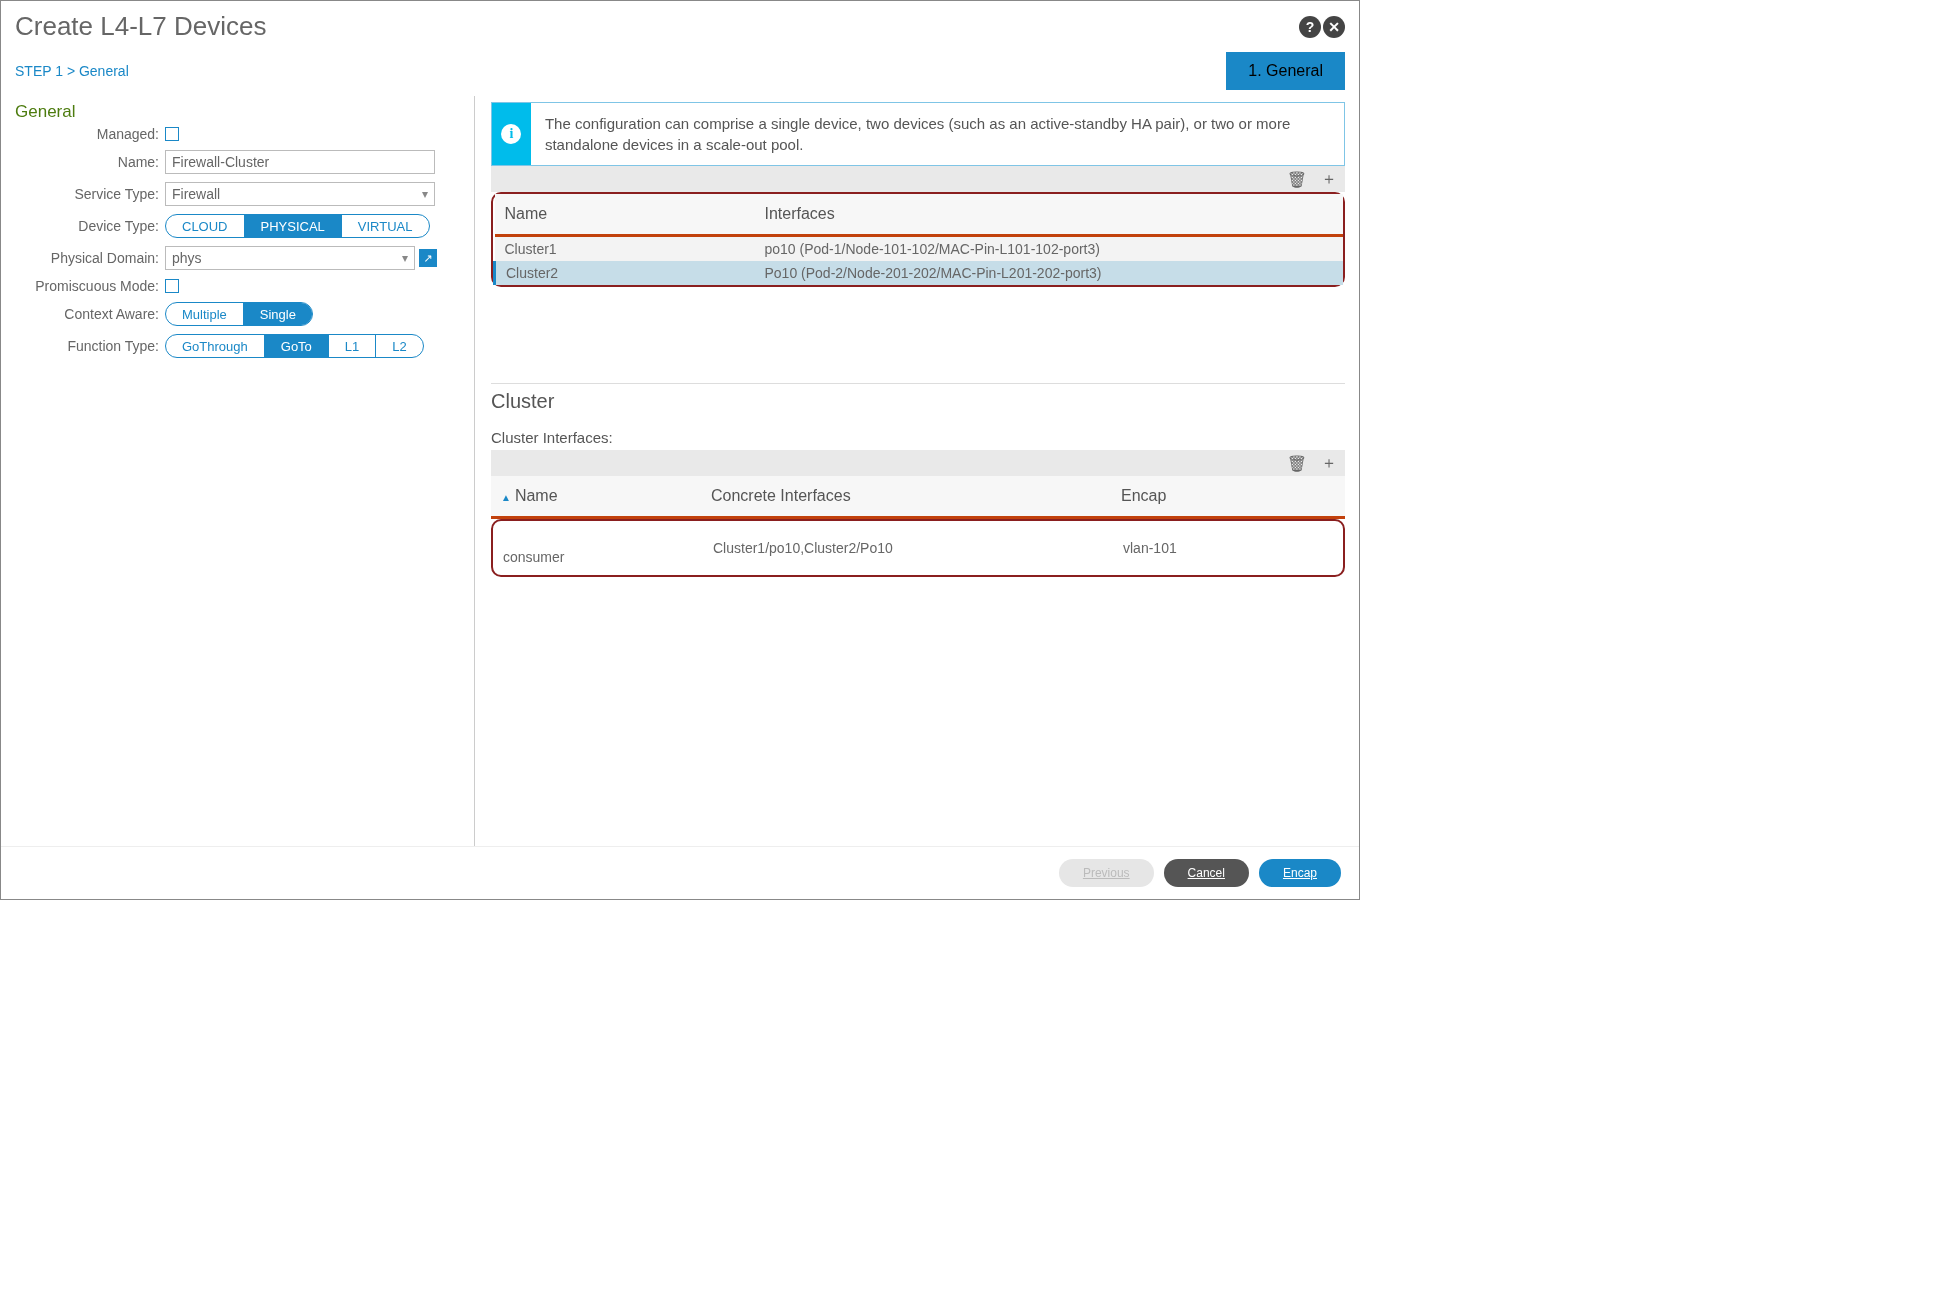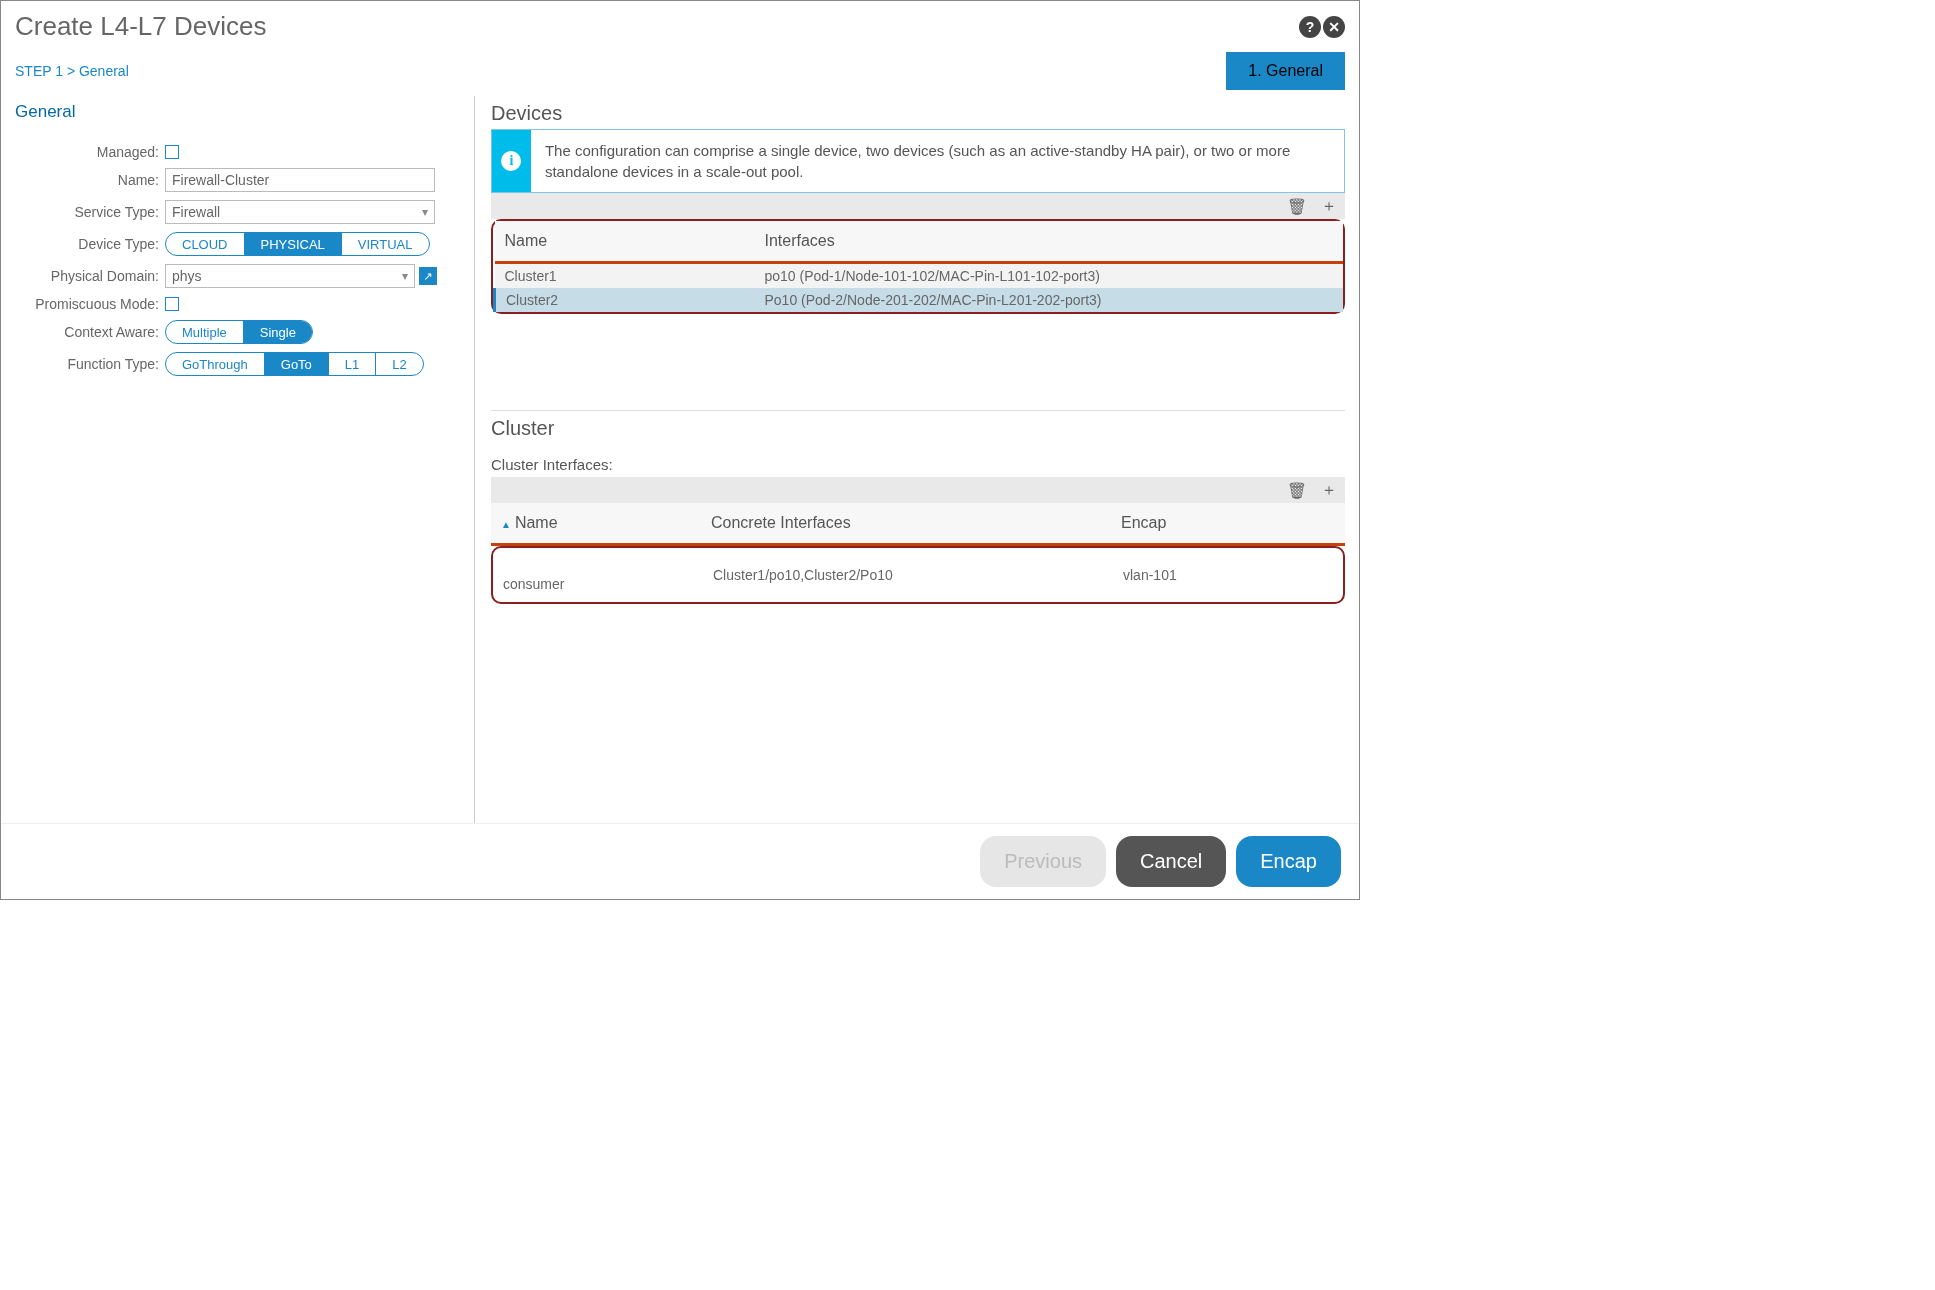--- a/index.html
+++ b/index.html
@@ -71,23 +71,23 @@
     padding-top: 6px;
   }
   .right {
     flex: 1;
     padding-left: 16px;
     padding-top: 6px;
     display: flex;
     flex-direction: column;
   }
   .section-label {
-    color: #0369a1;
+    color: #4d7c0f;
     font-size: 17px;
-    margin-bottom: 22px;
+    margin-bottom: 4px;
     font-weight: 400;
   }
   
   .form-row {
     display: flex;
     align-items: center;
     margin-bottom: 8px;
   }
   .form-row label {
     width: 150px;
@@ -227,24 +227,25 @@
   .footer {
     display: flex;
     justify-content: flex-end;
     align-items: center;
     gap: 10px;
     padding: 12px 18px;
     border-top: 1px solid #eee;
   }
   .btn {
     border-radius: 16px;
-    padding: 14px 24px;
-    font-size: 20px;
+    padding: 7px 24px;
+    font-size: 12px;
     cursor: pointer;
     border: none;
+    text-decoration: underline;
   }
   .btn.prev { background: #e6e6e6; color: #bbb; cursor: default; }
   .btn.cancel { background: #555; color: #fff; }
   .btn.finish { background: #1a88c7; color: #fff; }
 </style>
 </head>
 <body>
 
 <div class="window">
 
@@ -336,21 +337,20 @@
             <div class="pill">GoThrough</div>
             <div class="pill active">GoTo</div>
             <div class="pill">L1</div>
             <div class="pill">L2</div>
           </div>
         </div>
       </div>
     </div>
 
     <div class="right">
-      <div class="section-title-right">Devices</div>
 
       <div class="info-banner">
         <div class="info-icon">
           <div class="info-i">i</div>
         </div>
         <div class="info-text">The configuration can comprise a single device, two devices (such as an active-standby HA pair), or two or more standalone devices in a scale-out pool.</div>
       </div>
 
       <div class="toolbar-strip">
         <span class="icon-btn">🗑</span>

